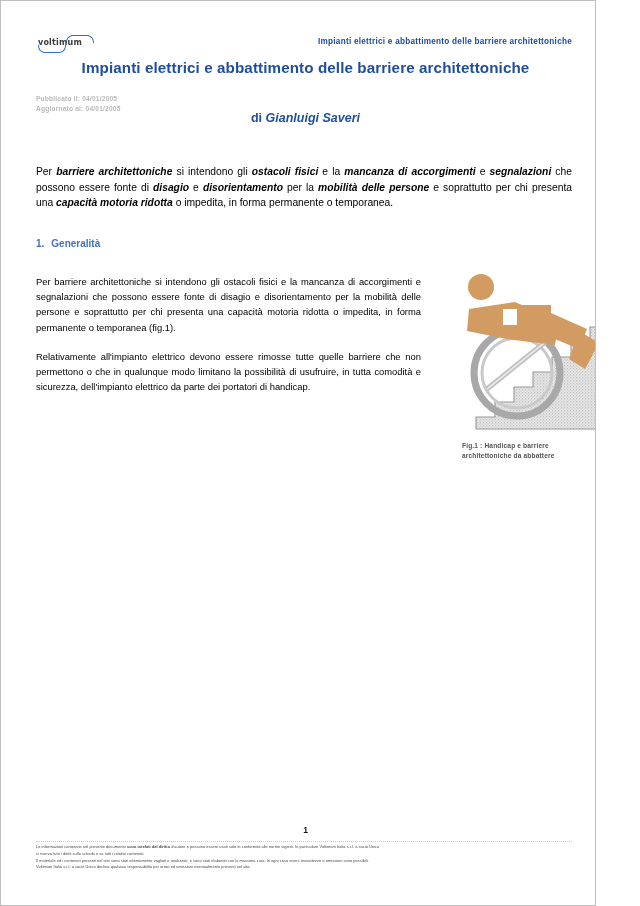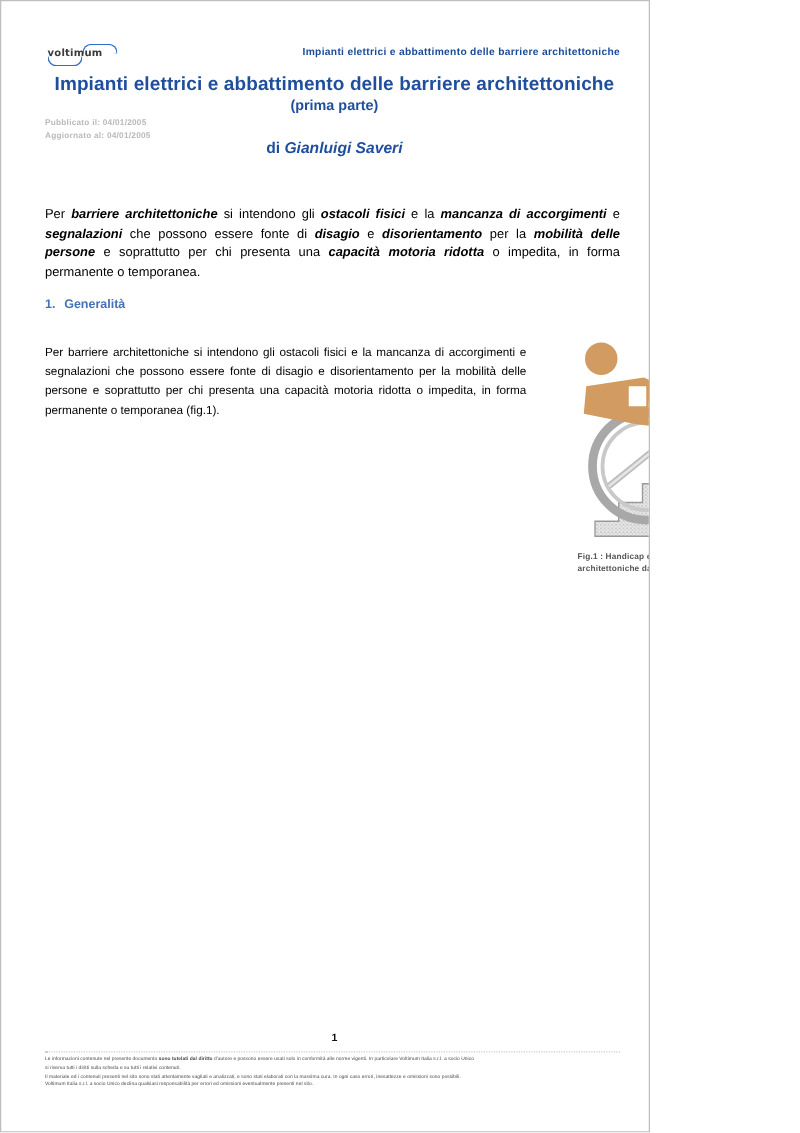--- a/index.html
+++ b/index.html
@@ -6,21 +6,21 @@
     margin: 0;
     padding: 0;
     background: #ffffff;
   }
   body {
     font-family: "Liberation Sans", sans-serif;
     -webkit-font-smoothing: none;
   }
   .page {
     position: relative;
-    width: 520px;
+    width: 596px;
     height: 906px;
     box-sizing: border-box;
     background: #ffffff;
     border: 1px solid #bfbfbf;
     overflow: hidden;
   }
   .inner {
     position: absolute;
     left: 35px;
     right: 20px;
@@ -223,35 +223,35 @@
     <div class="header-row">
       <div class="logo">
         <div class="logo-swoosh-top"></div>
         <div class="logo-swoosh-bot"></div>
         <div class="logo-text">voltimum</div>
       </div>
       <div class="header-title">Impianti elettrici e abbattimento delle barriere architettoniche</div>
     </div>
 
     <div class="doc-title">Impianti elettrici e abbattimento delle barriere architettoniche</div>
-    <div class="doc-subtitle">(prima parte)</div>
 
     <div class="pubinfo">
       <div>Pubblicato il: 04/01/2005</div>
       <div>Aggiornato al: 04/01/2005</div>
     </div>
 
     <div class="author"><span>di </span><em>Gianluigi Saveri</em></div>
 
     <div class="intro"><span>Per </span><b>barriere architettoniche</b><span> si intendono gli </span><b>ostacoli fisici</b><span> e la </span><b>mancanza di accorgimenti</b><span> e </span><b>segnalazioni</b><span> che possono essere fonte di </span><b>disagio</b><span> e </span><b>disorientamento</b><span> per la </span><b>mobilità delle persone</b><span> e soprattutto per chi presenta una </span><b>capacità motoria ridotta</b><span> o impedita, in forma permanente o temporanea.</span></div>
 
     <div class="section-heading"><span class="num">1.</span><span>Generalità</span></div>
 
     <div class="body-col">
       <p>Per barriere architettoniche si intendono gli ostacoli fisici e la mancanza di accorgimenti e segnalazioni che possono essere fonte di disagio e disorientamento per la mobilità delle persone e soprattutto per chi presenta una capacità motoria ridotta o impedita, in forma permanente o temporanea (fig.1).</p>
+      <p>Relativamente all'impianto elettrico devono essere rimosse tutte quelle barriere che non permettono o che in qualunque modo limitano la possibilità di usufruire, in tutta comodità e sicurezza, dell'impianto elettrico da parte dei portatori di handicap.</p>
     </div>
 
     <div class="figure">
       <svg width="160" height="168" viewBox="0 0 160 168">
 
         <defs>
           <pattern id="stipple" width="3" height="3" patternUnits="userSpaceOnUse">
             <rect width="3" height="3" fill="#e8e8e8"></rect>
             <circle cx="0.7" cy="0.7" r="0.55" fill="#9e9e9e"></circle>
             <circle cx="2.1" cy="2.1" r="0.5" fill="#b0b0b0"></circle>

